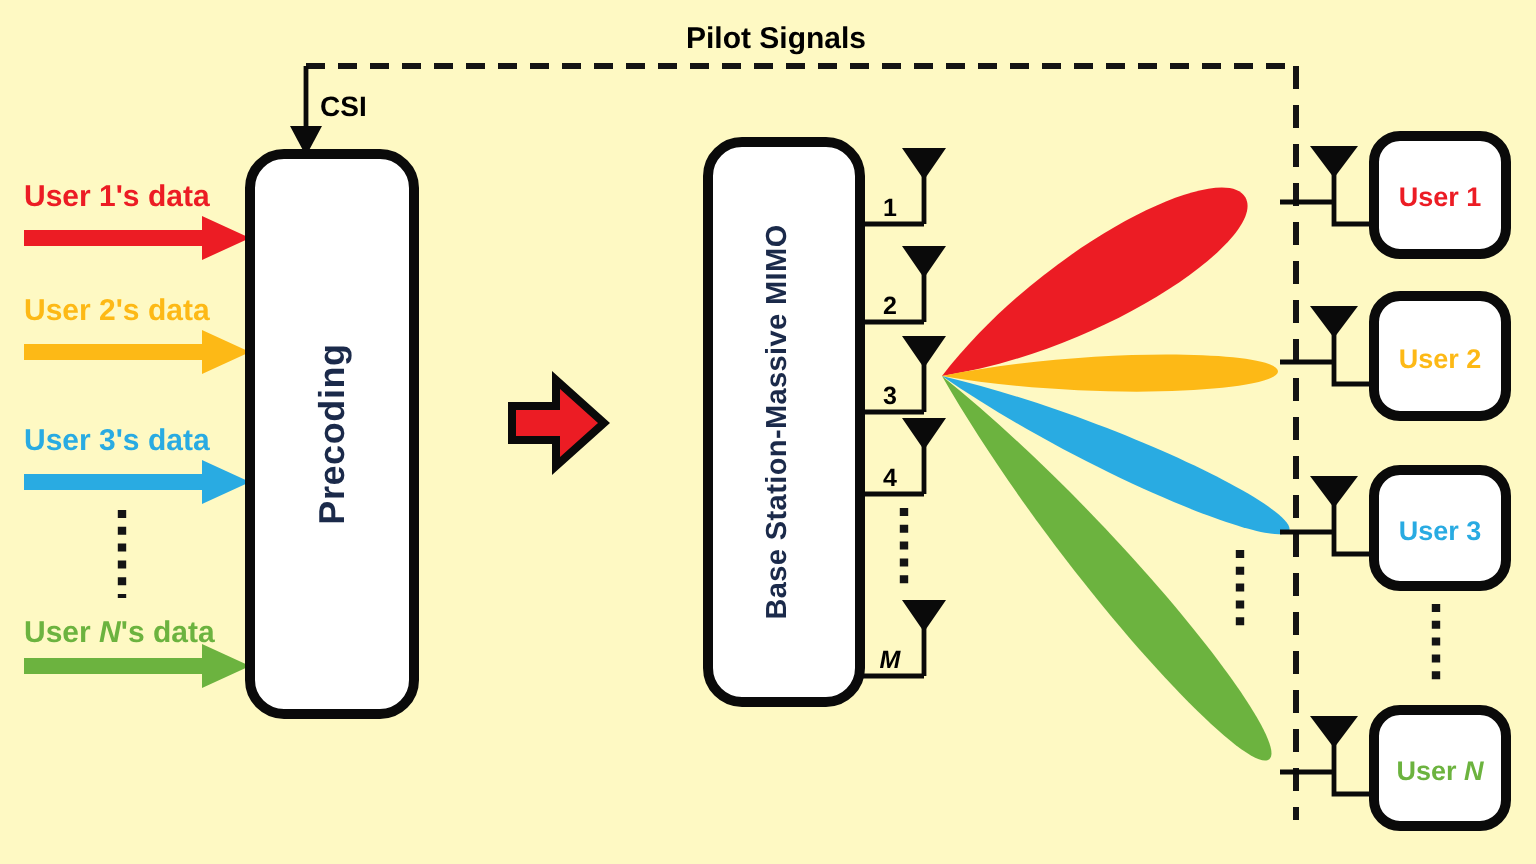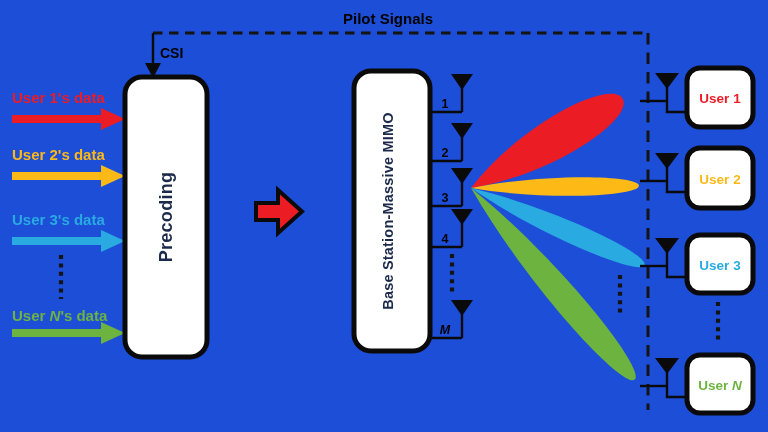--- a/index.html
+++ b/index.html
@@ -1,16 +1,16 @@
 <!DOCTYPE html>
 <html><head>
 <meta charset="utf-8">
 <style>
   html,body{margin:0;padding:0;background:#ffffff;}
-  .stage{position:relative;width:768px;height:432px;background:#1d4ed8;overflow:hidden;}
+  .stage{position:relative;width:768px;height:432px;background:#fef9c3;overflow:hidden;}
   svg{display:block;}
   text{font-family:"Liberation Sans","DejaVu Sans",sans-serif;font-weight:bold;}
   .t15{font-size:15px;}
   .t14{font-size:14px;}
   .t13{font-size:13.5px;}
   .t12{font-size:12.5px;}
   .box-label{font-size:18px;letter-spacing:.3px;}
   .bs-label{font-size:14.5px;letter-spacing:.2px;}
   .ital{font-style:italic;}
   .outline{fill:#ffffff;stroke:#0a0a0a;stroke-width:5px;}

